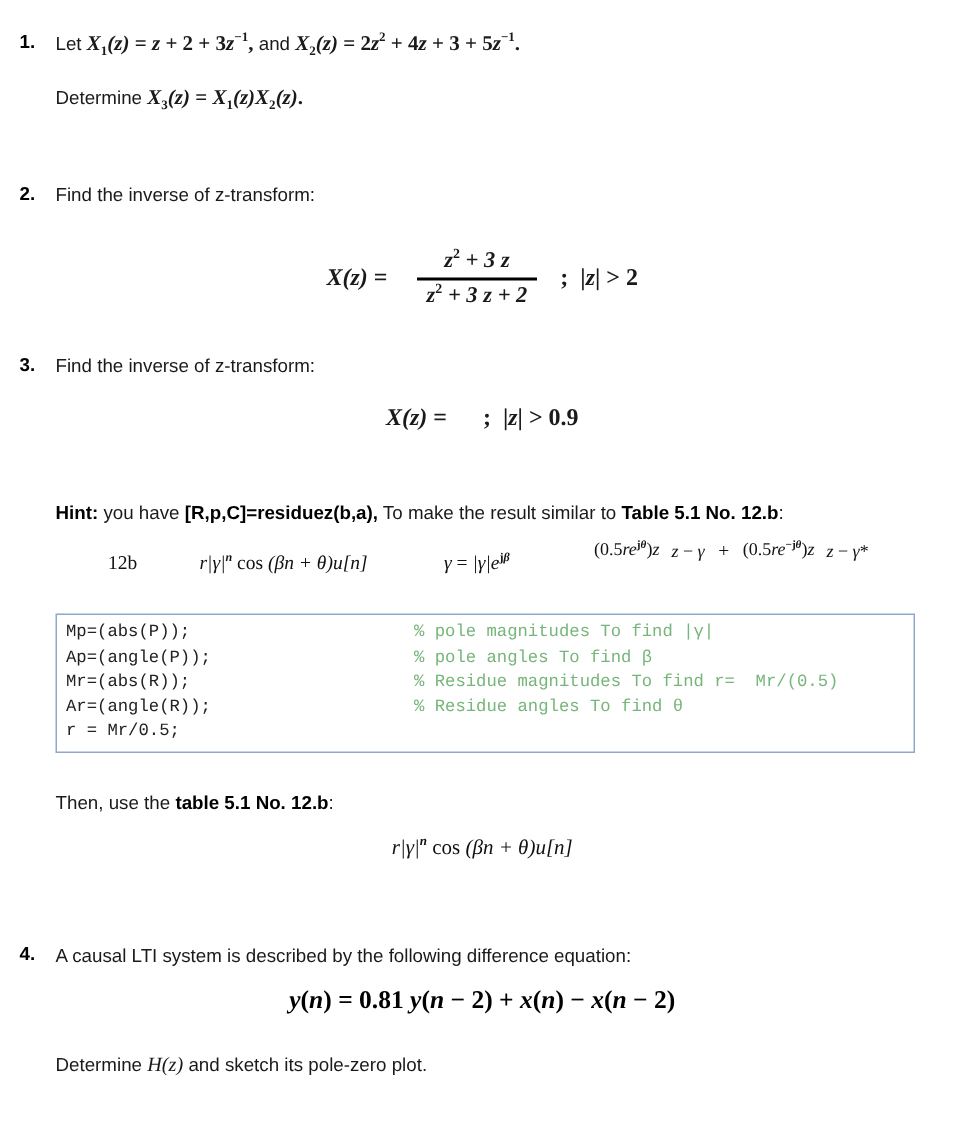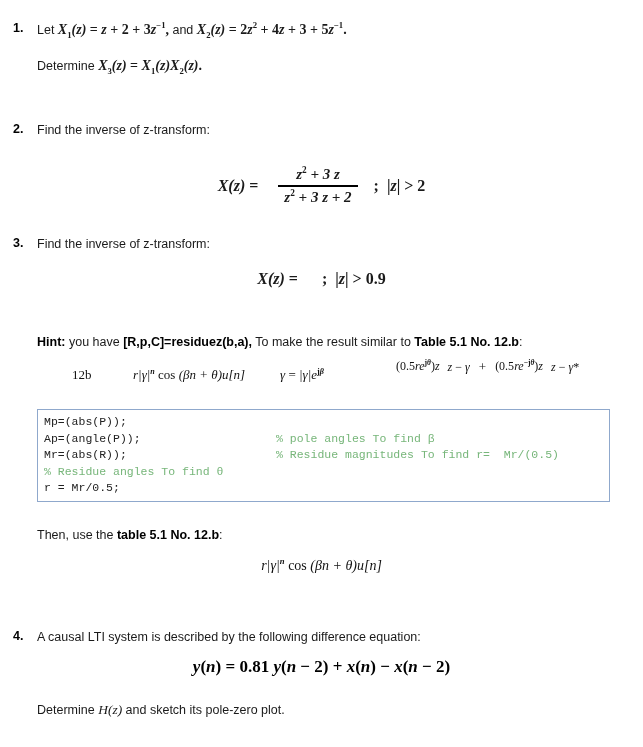--- a/index.html
+++ b/index.html
@@ -185,21 +185,21 @@
     position: absolute;
     left: 133px;
     top: 10px;
     font-size: 13px;
     font-style: italic;
     white-space: nowrap;
   }
   .t51 .expr .up { font-style: normal; }
   .t51 .gam {
     position: absolute;
-    left: 280px;
+    left: 296px;
     top: 10px;
     font-size: 13px;
     font-style: italic;
     white-space: nowrap;
     text-align: right;
   }
   .t51 .gam .up { font-style: normal; }
   .t51 .sumfrac {
     position: absolute;
     left: 392px;
@@ -328,30 +328,30 @@
       <span class="sf">
         <span class="n"><span class="up">(0.5</span>re<sup class="exp"><span class="up">−j</span>θ</sup><span class="up">)</span>z</span>
         <span class="b"></span>
         <span class="d">z <span class="up">−</span> γ<span class="up">*</span></span>
       </span>
     </span>
   </div>
 
   <div class="codebox">
     <div class="codeline">
-      <span class="code-stmt">Mp=(abs(P));</span>
+      <span class="code-stmt">Mp=(abs(P));</span><span class="code-cmt">% pole magnitudes To find |γ|</span>
     </div>
     <div class="codeline">
       <span class="code-stmt">Ap=(angle(P));</span><span class="code-cmt">% pole angles To find β</span>
     </div>
     <div class="codeline">
       <span class="code-stmt">Mr=(abs(R));</span><span class="code-cmt">% Residue magnitudes To find r=  Mr/(0.5)</span>
     </div>
     <div class="codeline">
-      <span class="code-cmt">% Residue angles To find θ</span>
+      <span class="code-stmt">Ar=(angle(R));</span><span class="code-cmt">% Residue angles To find θ</span>
     </div>
     <div class="codeline">
       <span class="code-stmt">r = Mr/0.5;</span><span class="code-cmt"></span>
     </div>
   </div>
 
   <div class="hint" style="top:527px;text-align:center;">
     <span>Then, use the </span><b>table 5.1 No. 12.b</b><span>:</span>
   </div>
 

